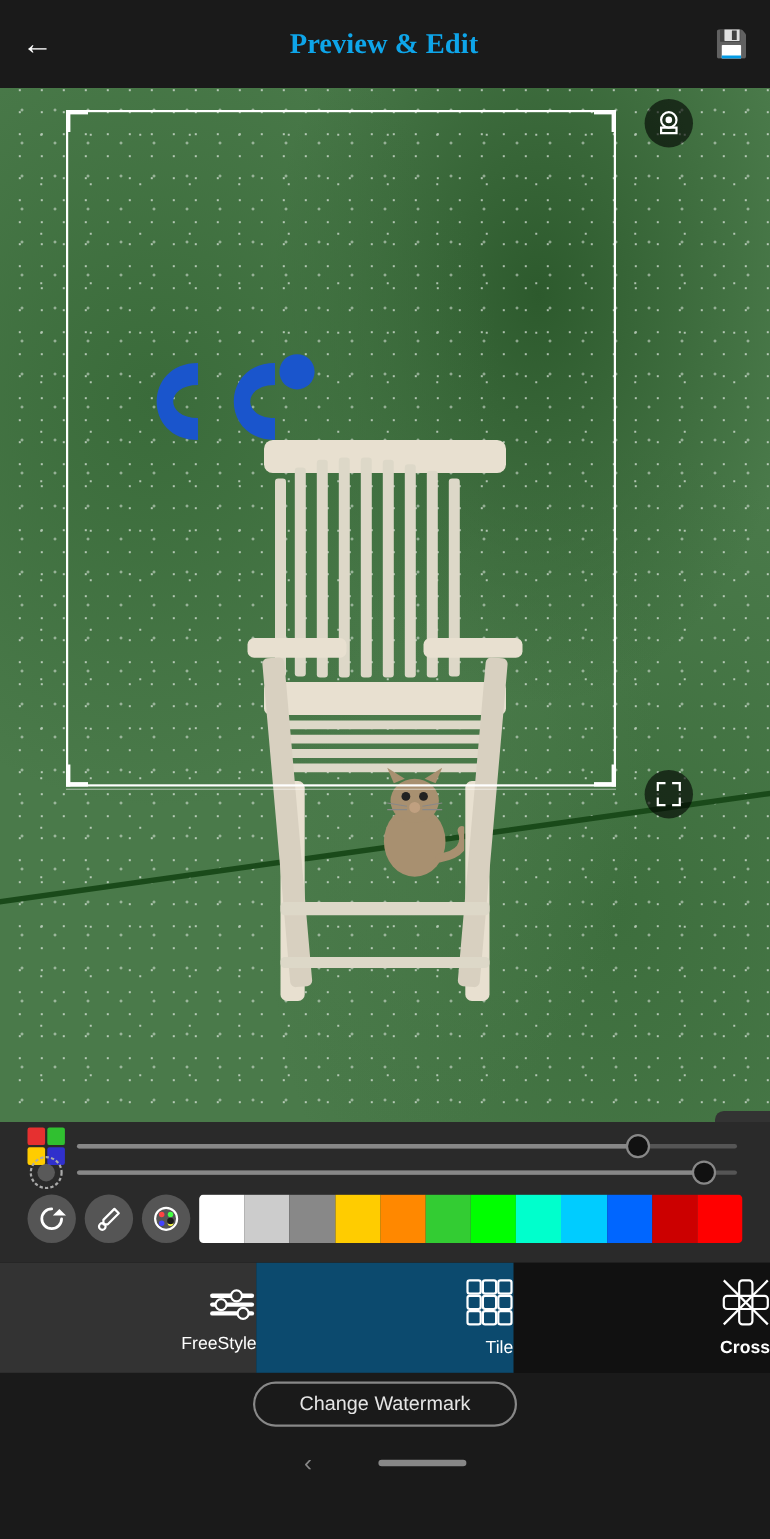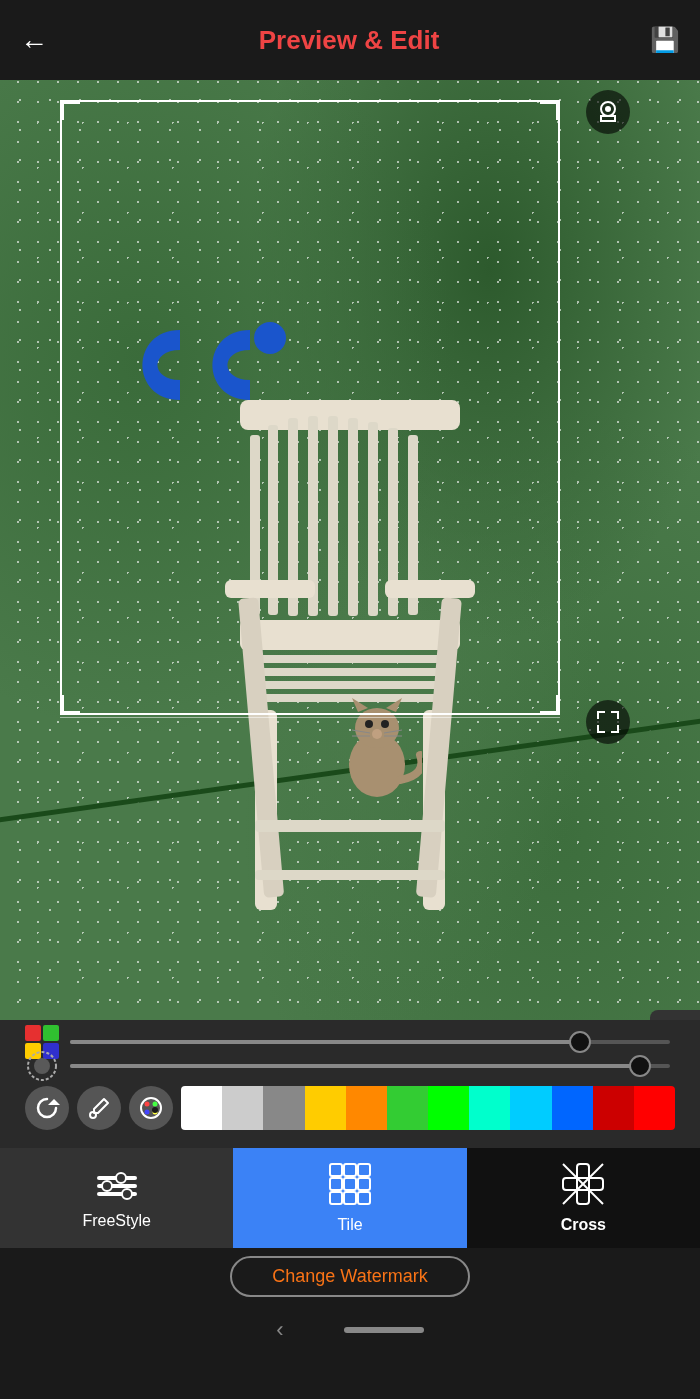--- a/index.html
+++ b/index.html
@@ -21,23 +21,24 @@
       align-items: center;
       justify-content: space-between;
       padding: 0 20px;
     }
     .header-back {
       color: white;
       font-size: 28px;
       cursor: pointer;
     }
     .header-title {
-      color: #ef4444;
+      color: #0ea5e9;
       font-size: 26px;
       font-weight: bold;
+      font-family: Liberation Serif, serif;
     }
     .header-save {
       color: white;
       font-size: 24px;
     }
 
     
     #image-area {
       width: 700px;
       height: 940px;
@@ -243,21 +244,21 @@
     
     #bottom-tabs {
       display: flex;
       height: 100px;
       background: #1a1a1a;
     }
     .tab-item {
       flex: 1;
       display: flex;
       flex-direction: column;
-      align-items: center;
+      align-items: flex-end;
       justify-content: center;
       cursor: pointer;
       gap: 6px;
     }
     .tab-item.active {
       background: #333;
     }
     .tab-label {
       color: white;
       font-size: 16px;
@@ -268,21 +269,21 @@
       background: #1a1a1a;
       display: flex;
       justify-content: center;
       align-items: center;
       padding: 8px 0;
     }
     .change-watermark-btn {
       background: transparent;
       border: 2px solid #888;
       border-radius: 30px;
-      color: #f97316;
+      color: #e5e5e5;
       padding: 8px 40px;
       font-size: 18px;
       cursor: pointer;
     }
 
     
     #nav-bar {
       height: 50px;
       background: #1a1a1a;
       display: flex;
@@ -501,21 +502,21 @@
         <line x1="4" y1="20" x2="40" y2="20" stroke="white" stroke-width="4" stroke-linecap="round"></line>
         <line x1="4" y1="28" x2="40" y2="28" stroke="white" stroke-width="4" stroke-linecap="round"></line>
         <circle cx="26" cy="12" r="5" fill="#333" stroke="white" stroke-width="2"></circle>
         <circle cx="12" cy="20" r="5" fill="#333" stroke="white" stroke-width="2"></circle>
         <circle cx="32" cy="28" r="5" fill="#333" stroke="white" stroke-width="2"></circle>
       </svg>
     </div>
     <span class="tab-label">FreeStyle</span>
   </div>
 
-  <div class="tab-item" style="background:#3b82f6;">
+  <div class="tab-item" style="background:#0c4a6e;">
     <div>
       <svg width="44" height="44" viewBox="0 0 44 44" xmlns="http://www.w3.org/2000/svg">
         <rect x="2" y="2" width="12" height="12" rx="2" fill="none" stroke="white" stroke-width="2"></rect>
         <rect x="16" y="2" width="12" height="12" rx="2" fill="none" stroke="white" stroke-width="2"></rect>
         <rect x="30" y="2" width="12" height="12" rx="2" fill="none" stroke="white" stroke-width="2"></rect>
         <rect x="2" y="16" width="12" height="12" rx="2" fill="none" stroke="white" stroke-width="2"></rect>
         <rect x="16" y="16" width="12" height="12" rx="2" fill="none" stroke="white" stroke-width="2"></rect>
         <rect x="30" y="16" width="12" height="12" rx="2" fill="none" stroke="white" stroke-width="2"></rect>
         <rect x="2" y="30" width="12" height="12" rx="2" fill="none" stroke="white" stroke-width="2"></rect>
         <rect x="16" y="30" width="12" height="12" rx="2" fill="none" stroke="white" stroke-width="2"></rect>

